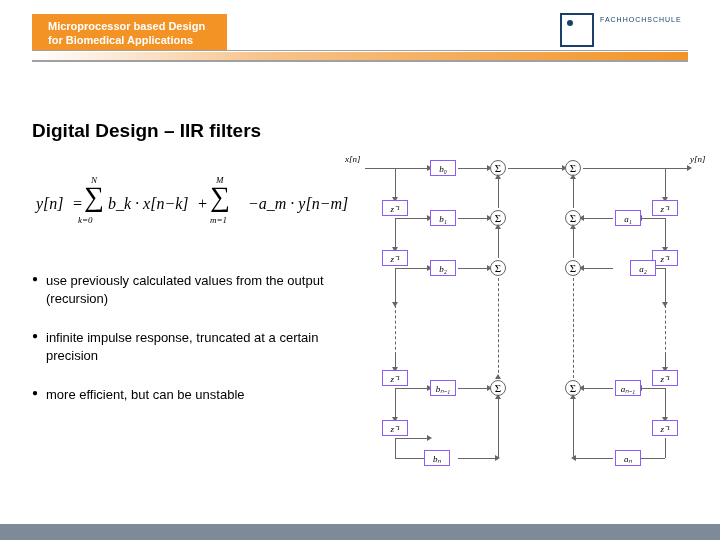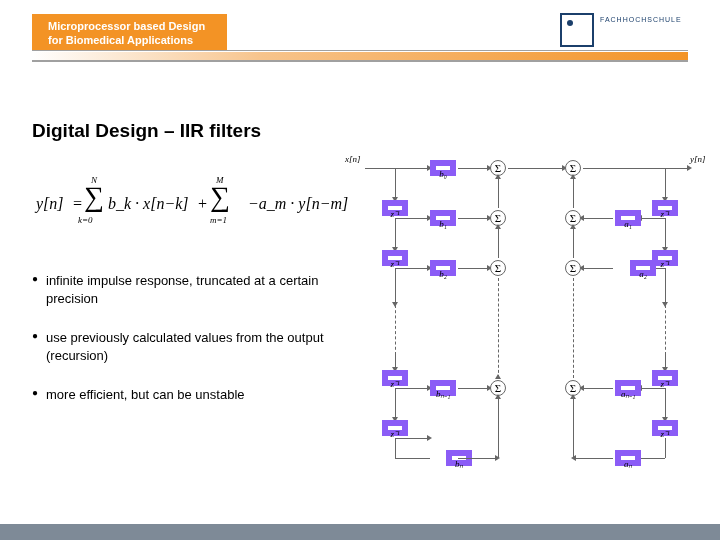--- a/index.html
+++ b/index.html
@@ -40,21 +40,21 @@
   .formula .t2 { position:absolute; top:20px; left:218px; white-space:nowrap; }
 
   
   .bullets { position: absolute; top: 272px; left: 32px; width: 300px; font-size: 13px; line-height: 1.35; }
   .bullets li { list-style: none; margin-bottom: 22px; padding-left: 14px; position: relative; }
   .bullets li::before { content: "●"; position: absolute; left: 0; top: 0; font-size: 10px; }
 
   
   .diagram { position: absolute; top: 150px; left: 340px; width: 370px; height: 330px; font-size: 9px; font-family: "Times New Roman", serif; font-style: italic; }
   .diagram .lbl { position:absolute; font-style: italic; white-space: nowrap; }
-  .diagram .box { position:absolute; width:26px; height:16px; border:6px solid #8b5cf6; background:#fff; text-align:center; line-height:16px; font-style:italic; }
+  .diagram .box { position:absolute; width:26px; height:16px; border:1px solid #8b5cf6; background:#fff; text-align:center; line-height:16px; font-style:italic; }
   .diagram .sum { position:absolute; width:16px; height:16px; border:1px solid #666; border-radius:50%; background:#fff; text-align:center; line-height:14px; font-style:normal; font-size:11px; }
   .diagram .h { position:absolute; height:1px; background:#666; }
   .diagram .v { position:absolute; width:1px; background:#666; }
   .diagram .vdash { position:absolute; width:0; border-left:1px dashed #666; }
   .diagram .arR::after { content:""; position:absolute; right:-4px; top:-3px; border-left:5px solid #666; border-top:3px solid transparent; border-bottom:3px solid transparent; }
   .diagram .arL::after { content:""; position:absolute; left:-4px; top:-3px; border-right:5px solid #666; border-top:3px solid transparent; border-bottom:3px solid transparent; }
   .diagram .arD::after { content:""; position:absolute; bottom:-4px; left:-3px; border-top:5px solid #666; border-left:3px solid transparent; border-right:3px solid transparent; }
   .diagram .arU::after { content:""; position:absolute; top:-4px; left:-3px; border-bottom:5px solid #666; border-left:3px solid transparent; border-right:3px solid transparent; }
 
   
@@ -89,22 +89,22 @@
     <span class="s1bot">k=0</span>
     <span class="t1">b_k · x[n−k]</span>
     <span class="plus">+</span>
     <span class="sig2">∑</span>
     <span class="s2top">M</span>
     <span class="s2bot">m=1</span>
     <span class="t2">−a_m · y[n−m]</span>
   </div>
 
   <ul class="bullets">
+    <li>use previously calculated values from the output (recursion)</li>
     <li>infinite impulse response, truncated at a certain precision</li>
-    <li>use previously calculated values from the output (recursion)</li>
     <li>more efficient, but can be unstable</li>
   </ul>
 
   <div class="diagram">
 
     <span class="lbl" style="top:4px; left:5px;">x[n]</span>
     <span class="lbl" style="top:4px; left:350px;">y[n]</span>
 
     <div class="h arR" style="top:18px; left:25px; width:63px;"></div>
     <div class="box" style="top:10px; left:90px;">b₀</div>
@@ -140,21 +140,21 @@
     <div class="vdash" style="top:128px; left:158px; height:100px;"></div>
 
     <div class="h arR" style="top:238px; left:55px; width:33px;"></div>
     <div class="box" style="top:230px; left:90px;">bₙ₋₁</div>
     <div class="h arR" style="top:238px; left:118px; width:30px;"></div>
     <div class="sum" style="top:230px; left:150px;">Σ</div>
     <div class="v arU" style="top:228px; left:158px; height:0px;"></div>
 
     <div class="h" style="top:308px; left:55px; width:35px;"></div>
     <div class="h arR" style="top:288px; left:55px; width:33px;"></div>
-    <div class="box" style="top:300px; left:106px;">bₙ</div>
+    <div class="box" style="top:300px; left:84px;">bₙ</div>
     <div class="h arR" style="top:308px; left:118px; width:38px;"></div>
     <div class="v arU" style="top:248px; left:158px; height:60px;"></div>
 
     <div class="v arD" style="top:18px; left:325px; height:30px;"></div>
     <div class="box" style="top:50px; left:312px;">z⁻¹</div>
     <div class="v arD" style="top:68px; left:325px; height:30px;"></div>
     <div class="box" style="top:100px; left:312px;">z⁻¹</div>
     <div class="v arD" style="top:118px; left:325px; height:35px;"></div>
     <div class="vdash" style="top:155px; left:325px; height:50px;"></div>
     <div class="v arD" style="top:205px; left:325px; height:13px;"></div>

